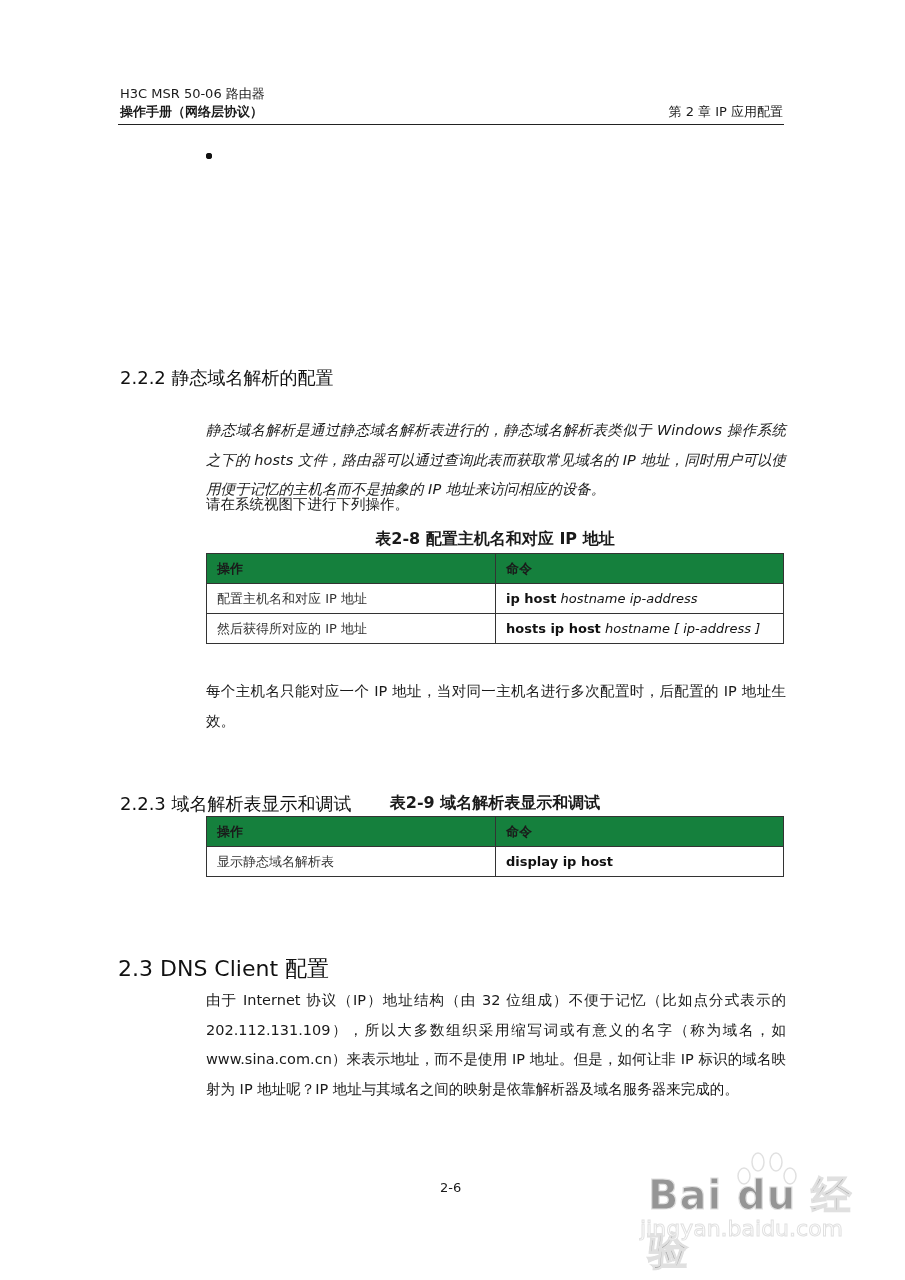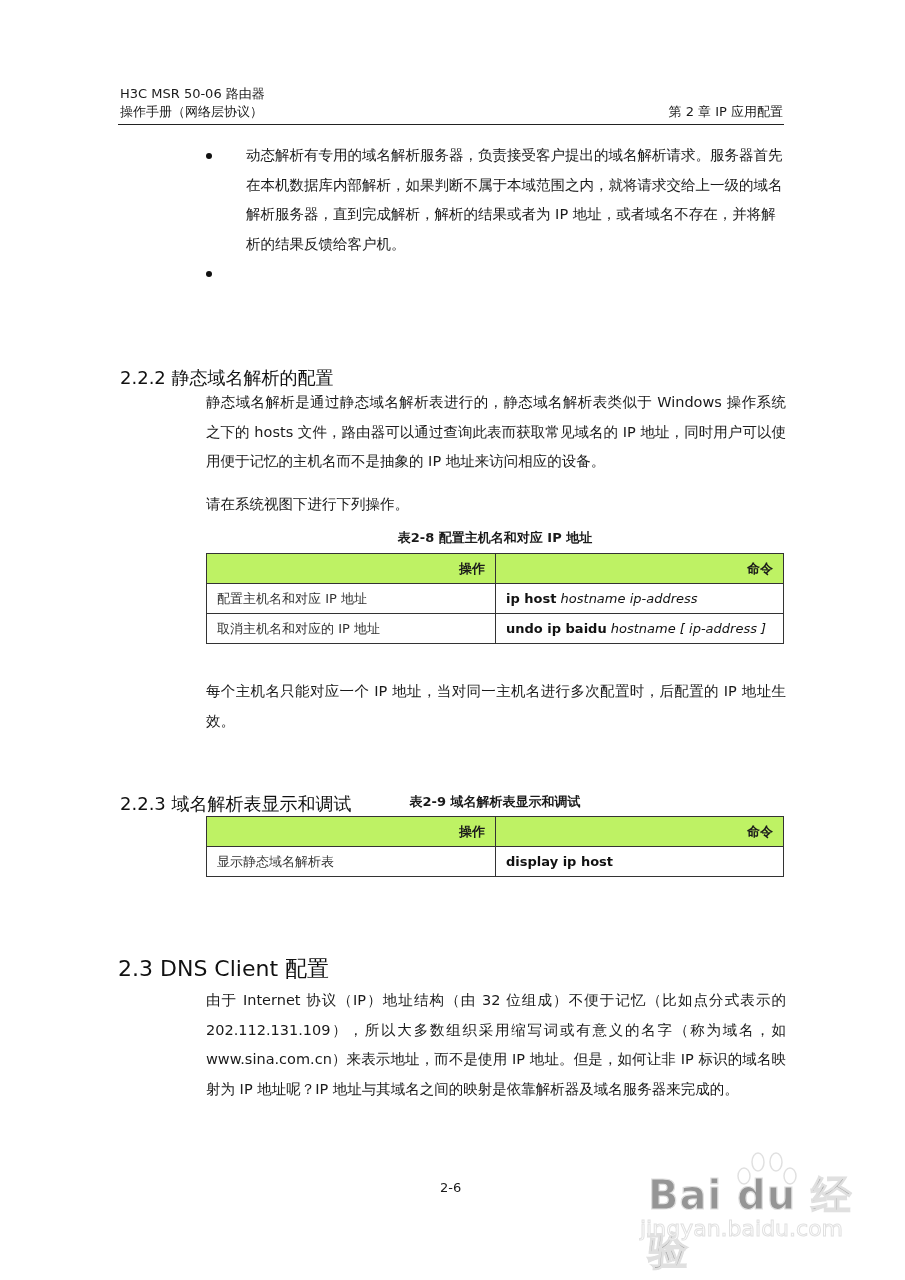--- a/index.html
+++ b/index.html
@@ -3,38 +3,38 @@
   <meta charset="utf-8">
   <style>
     html, body { margin: 0; padding: 0; background: #ffffff; }
     body {
       width: 905px; height: 1280px; position: relative; overflow: hidden;
       font-family: "DejaVu Sans", "Liberation Sans", sans-serif;
       color: #1a1a1a;
     }
     .abs { position: absolute; }
     .hdr-line1 { left: 120px; top: 86px; font-size: 13px; line-height: 16px; }
-    .hdr-line2 { left: 120px; top: 104px; font-size: 13px; line-height: 16px; }
+    .hdr-line2 { left: 120px; top: 104px; font-size: 13px; line-height: 16px; font-weight: bold; }
     .hdr-right { right: 122px; top: 104px; font-size: 13px; line-height: 16px; }
     .hdr-rule { left: 118px; top: 124px; width: 666px; height: 1px; background: #222; }
 
     .bullet-block { left: 206px; width: 580px; font-size: 14.5px; line-height: 29.5px; }
     .bullet-row { position: relative; padding-left: 40px; }
     .bullet-dot { position: absolute; left: 0; top: 12px; width: 6px; height: 6px; border-radius: 50%; background: #111; }
 
     .h3 { left: 120px; font-size: 18px; font-weight: normal; color: #111; }
     .para { left: 206px; width: 580px; font-size: 14.5px; line-height: 29.5px; text-align: justify; }
 
-    .caption { left: 206px; width: 578px; text-align: center; font-size: 13px; font-weight: bold; }
+    .caption { left: 206px; width: 578px; text-align: center; font-size: 16px; font-weight: bold; }
     table.cmd {
       position: absolute; left: 206px; width: 578px; border-collapse: collapse;
       font-size: 13px;
     }
     table.cmd th, table.cmd td { border: 1px solid #333; height: 29px; padding: 0 10px; }
-    table.cmd th { background: #bef264; font-weight: bold; text-align: right; font-size: 13px; }
+    table.cmd th { background: #15803d; font-weight: bold; text-align: left; font-size: 13px; }
     table.cmd td.op { width: 268px; color: #333; }
     table.cmd td.cmdc { color: #111; }
     .kw { font-weight: bold; margin-top: 16px; }
     .arg { font-style: italic; }
 
     .h2 { left: 118px; top: 954px; font-size: 22px; color: #111; }
 
     .pageno { left: 440px; top: 1180px; font-size: 13px; }
 
     .watermark { left: 640px; top: 1150px; width: 230px; height: 90px; opacity: 0.55; }
@@ -47,45 +47,44 @@
 <body>
 
 <div class="abs hdr-line1">H3C MSR 50-06 路由器</div>
 <div class="abs hdr-line2">操作手册（网络层协议）</div>
 <div class="abs hdr-right">第 2 章  IP 应用配置</div>
 <div class="abs hdr-rule"></div>
 
 <div class="abs bullet-block" style="top:141px;">
   <div class="bullet-row">
     <span class="bullet-dot"></span>
-    <span>动态解析有专用的域名解析服务器，负责接受客户提出的域名解析请求。服务器首先在本机数据库内部解析，如果判断不属于本域范围之内，就将请求交给上一级的域名解析服务器，直到完成解析，解析的结果或者为 IP 地址，或者域名不存在，并将解析的结果反馈给客户机。</span>
   </div>
   <div class="bullet-row">
     <span class="bullet-dot"></span>
   </div>
 </div>
 
 <div class="abs h3" style="top:366px;">2.2.2  静态域名解析的配置</div>
-<div class="abs para" style="top:388px;">静态域名解析是通过静态域名解析表进行的，静态域名解析表类似于 Windows 操作系统之下的 hosts 文件，路由器可以通过查询此表而获取常见域名的 IP 地址，同时用户可以使用便于记忆的主机名而不是抽象的 IP 地址来访问相应的设备。</div>
+<div class="abs para" style="top:416px;font-style:italic;">静态域名解析是通过静态域名解析表进行的，静态域名解析表类似于 Windows 操作系统之下的 hosts 文件，路由器可以通过查询此表而获取常见域名的 IP 地址，同时用户可以使用便于记忆的主机名而不是抽象的 IP 地址来访问相应的设备。</div>
 <div class="abs para" style="top:490px;">请在系统视图下进行下列操作。</div>
 
 <div class="abs caption" style="top:529px;">表2-8  配置主机名和对应 IP 地址</div>
 <table class="cmd" style="top:553px;">
   <tbody>
       <tr>
     <th>操作</th>
     <th>命令</th>
   </tr>
   <tr>
     <td class="op">配置主机名和对应 IP 地址</td>
     <td class="cmdc"><span class="kw">ip host</span><span class="arg"> hostname ip-address</span></td>
   </tr>
   <tr>
-    <td class="op">取消主机名和对应的 IP 地址</td>
-    <td class="cmdc"><span class="kw">undo ip baidu</span><span class="arg"> hostname</span><span class="arg"> [ ip-address ]</span></td>
+    <td class="op">然后获得所对应的 IP 地址</td>
+    <td class="cmdc"><span class="kw">hosts ip host</span><span class="arg"> hostname</span><span class="arg"> [ ip-address ]</span></td>
   </tr>
 </tbody>
   </table>
 
 <div class="abs para" style="top:677px;">每个主机名只能对应一个 IP 地址，当对同一主机名进行多次配置时，后配置的 IP 地址生效。</div>
 
 <div class="abs h3" style="top:752px;margin-top:40px;">2.2.3  域名解析表显示和调试</div>
 <div class="abs caption" style="top:793px;">表2-9  域名解析表显示和调试</div>
 <table class="cmd" style="top:816px;">
   <tbody>

